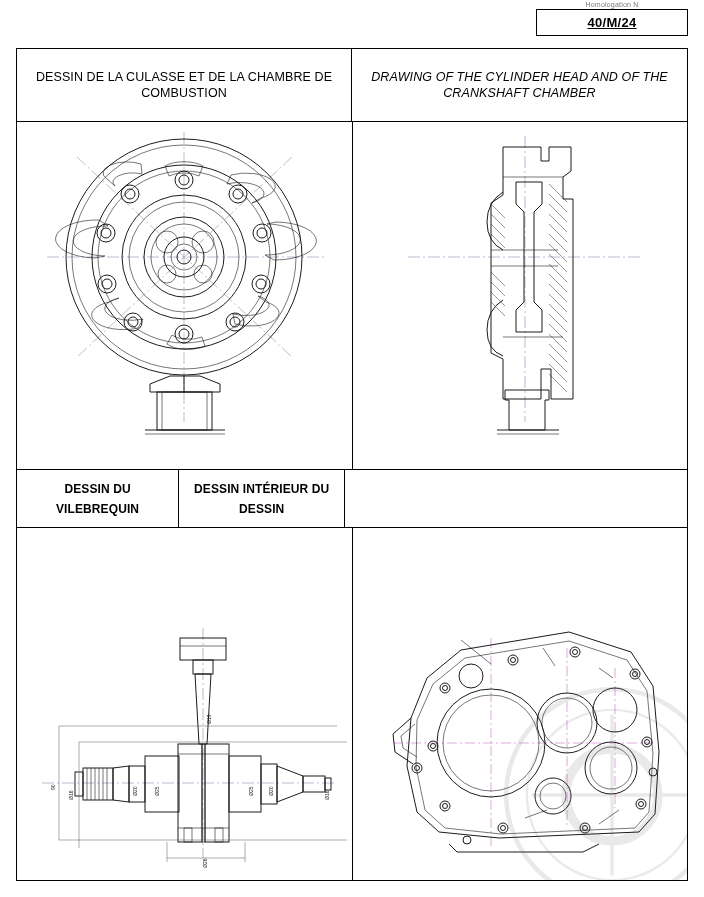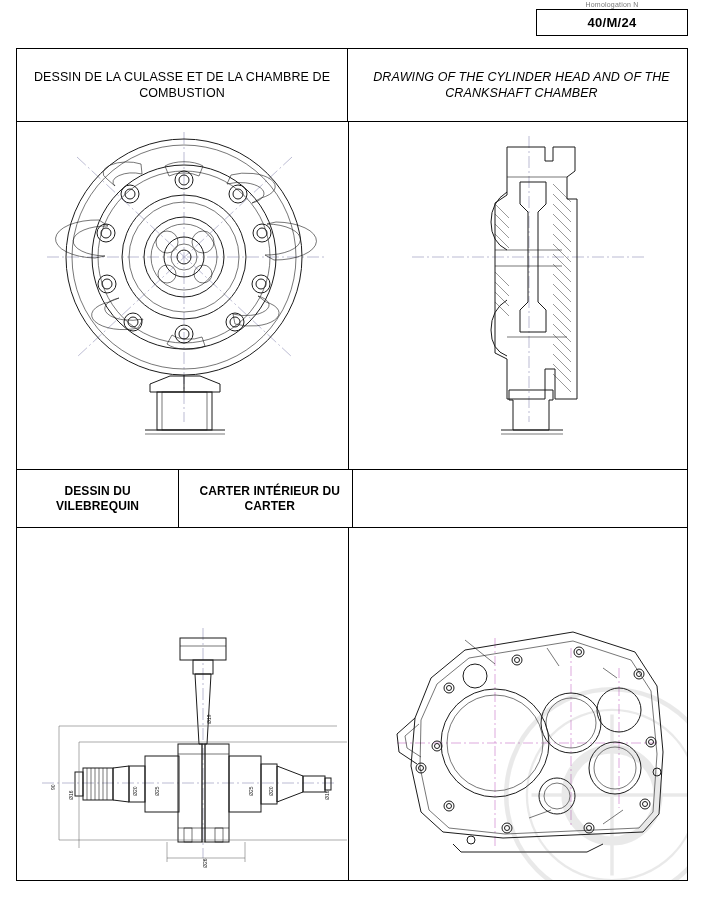--- a/index.html
+++ b/index.html
@@ -35,40 +35,40 @@
   .homolog-box {
     border: 1px solid #000;
     height: 25px;
     display: flex;
     align-items: center;
     justify-content: center;
   }
   .homolog-number {
     font-size: 13px;
     font-weight: bold;
+    text-decoration: underline;
     letter-spacing: .3px;
   }
 
   
   .sheet {
     position: absolute;
     left: 16px;
     top: 48px;
     width: 672px;
     height: 833px;
     border: 1px solid #000;
     box-sizing: border-box;
     display: flex;
     flex-direction: column;
   }
   .row {
     display: flex;
     width: 100%;
     box-sizing: border-box;
-    gap: 8px;
   }
   .cell {
     box-sizing: border-box;
     display: flex;
     align-items: center;
     justify-content: center;
     text-align: center;
     padding: 4px 6px;
   }
   .border-b { border-bottom: 1px solid #000; }
@@ -86,21 +86,21 @@
   .drawing-row { height: 348px; }
   .drawing-cell {
     width: 50%;
     position: relative;
     overflow: hidden;
   }
 
   .sub-row { height: 58px; }
   .sub-cell {
     font-size: 12px;
-    line-height: 15px;
+    line-height: 20px;
     font-weight: bold;
     letter-spacing: .1px;
   }
   .sub-cell.italic { font-style: italic; font-weight: bold; }
   .w-q1 { width: 24.2%; }
   .w-q2 { width: 25.8%; }
   .w-q3 { width: 24.8%; }
   .w-q4 { width: 25.2%; }
 
   .bottom-row { flex: 1 1 auto; }
@@ -271,21 +271,21 @@
 
         <path class="ln" d="M152 268 l44 0 l0 10 l-4 0 l0 30 l-36 0 l0 -30 l-4 0 z"></path>
         <line class="ln" x1="144" y1="308" x2="206" y2="308"></line>
         <line class="ln-thin" x1="144" y1="312" x2="206" y2="312"></line>
       </svg>
     </div>
   </div>
 
   <div class="row sub-row border-b">
     <div class="cell sub-cell w-q1 border-r">DESSIN DU VILEBREQUIN</div>
-    <div class="cell sub-cell w-q3 border-r">CARTER INTÉRIEUR DU CARTER</div>
+    <div class="cell sub-cell w-q3 border-r">DESSIN INTÉRIEUR DU DESSIN</div>
   </div>
 
   <div class="row bottom-row">
 
     <div class="bottom-cell bottom-left border-r">
       <svg width="335" height="352" viewBox="0 0 335 352">
         <line class="center" x1="25" y1="255" x2="320" y2="255"></line>
         <line class="center" x1="186" y1="100" x2="186" y2="330"></line>
 
         <rect class="ln" x="163" y="110" width="46" height="22"></rect>

